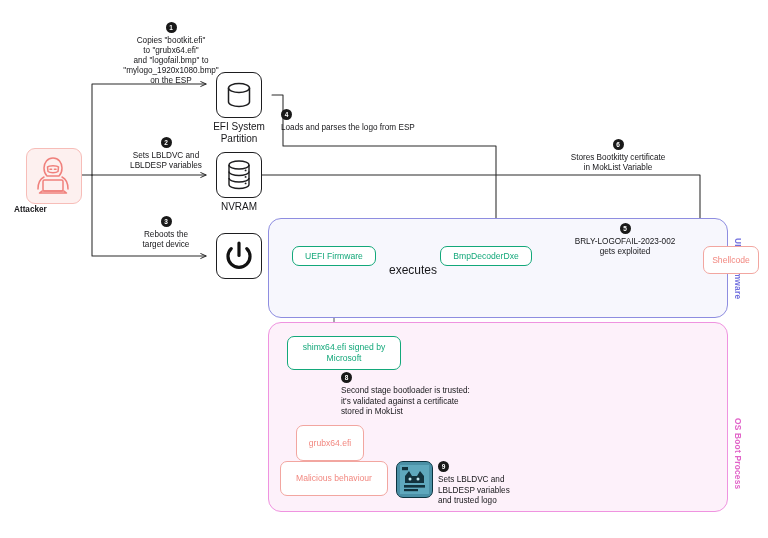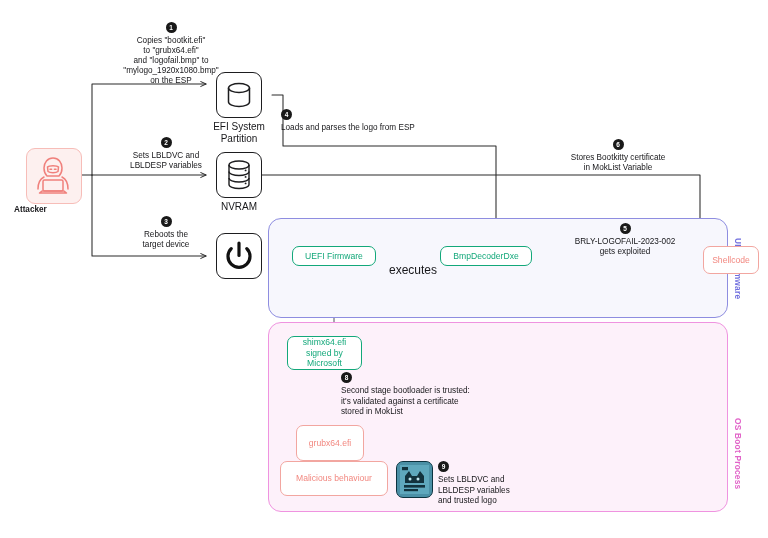--- a/index.html
+++ b/index.html
@@ -159,21 +159,21 @@
   <div class="abs" style="left:389px;top:263px;width:46px;text-align:center;font-size:12px;color:#17171a;">executes</div>
 
   <div class="node green" style="left:440px;top:246px;width:92px;height:20px;">
     <span>BmpDecoderDxe</span>
   </div>
 
   <div class="node red" style="left:655px;top:246px;width:56px;height:28px;margin-left:48px;">
     <span>Shellcode</span>
   </div>
 
-  <div class="node green" style="left:287px;top:336px;width:75px;height:31px;padding:16px 4px;">
+  <div class="node green" style="left:287px;top:336px;width:114px;height:31px;padding:16px 4px;">
     <span>shimx64.efi signed by Microsoft</span>
   </div>
 
   <div class="node red" style="left:296px;top:425px;width:68px;height:36px;">
     <span>grubx64.efi</span>
   </div>
 
   <div class="node red" style="left:280px;top:461px;width:108px;height:35px;">
     <span>Malicious behaviour</span>
   </div>

